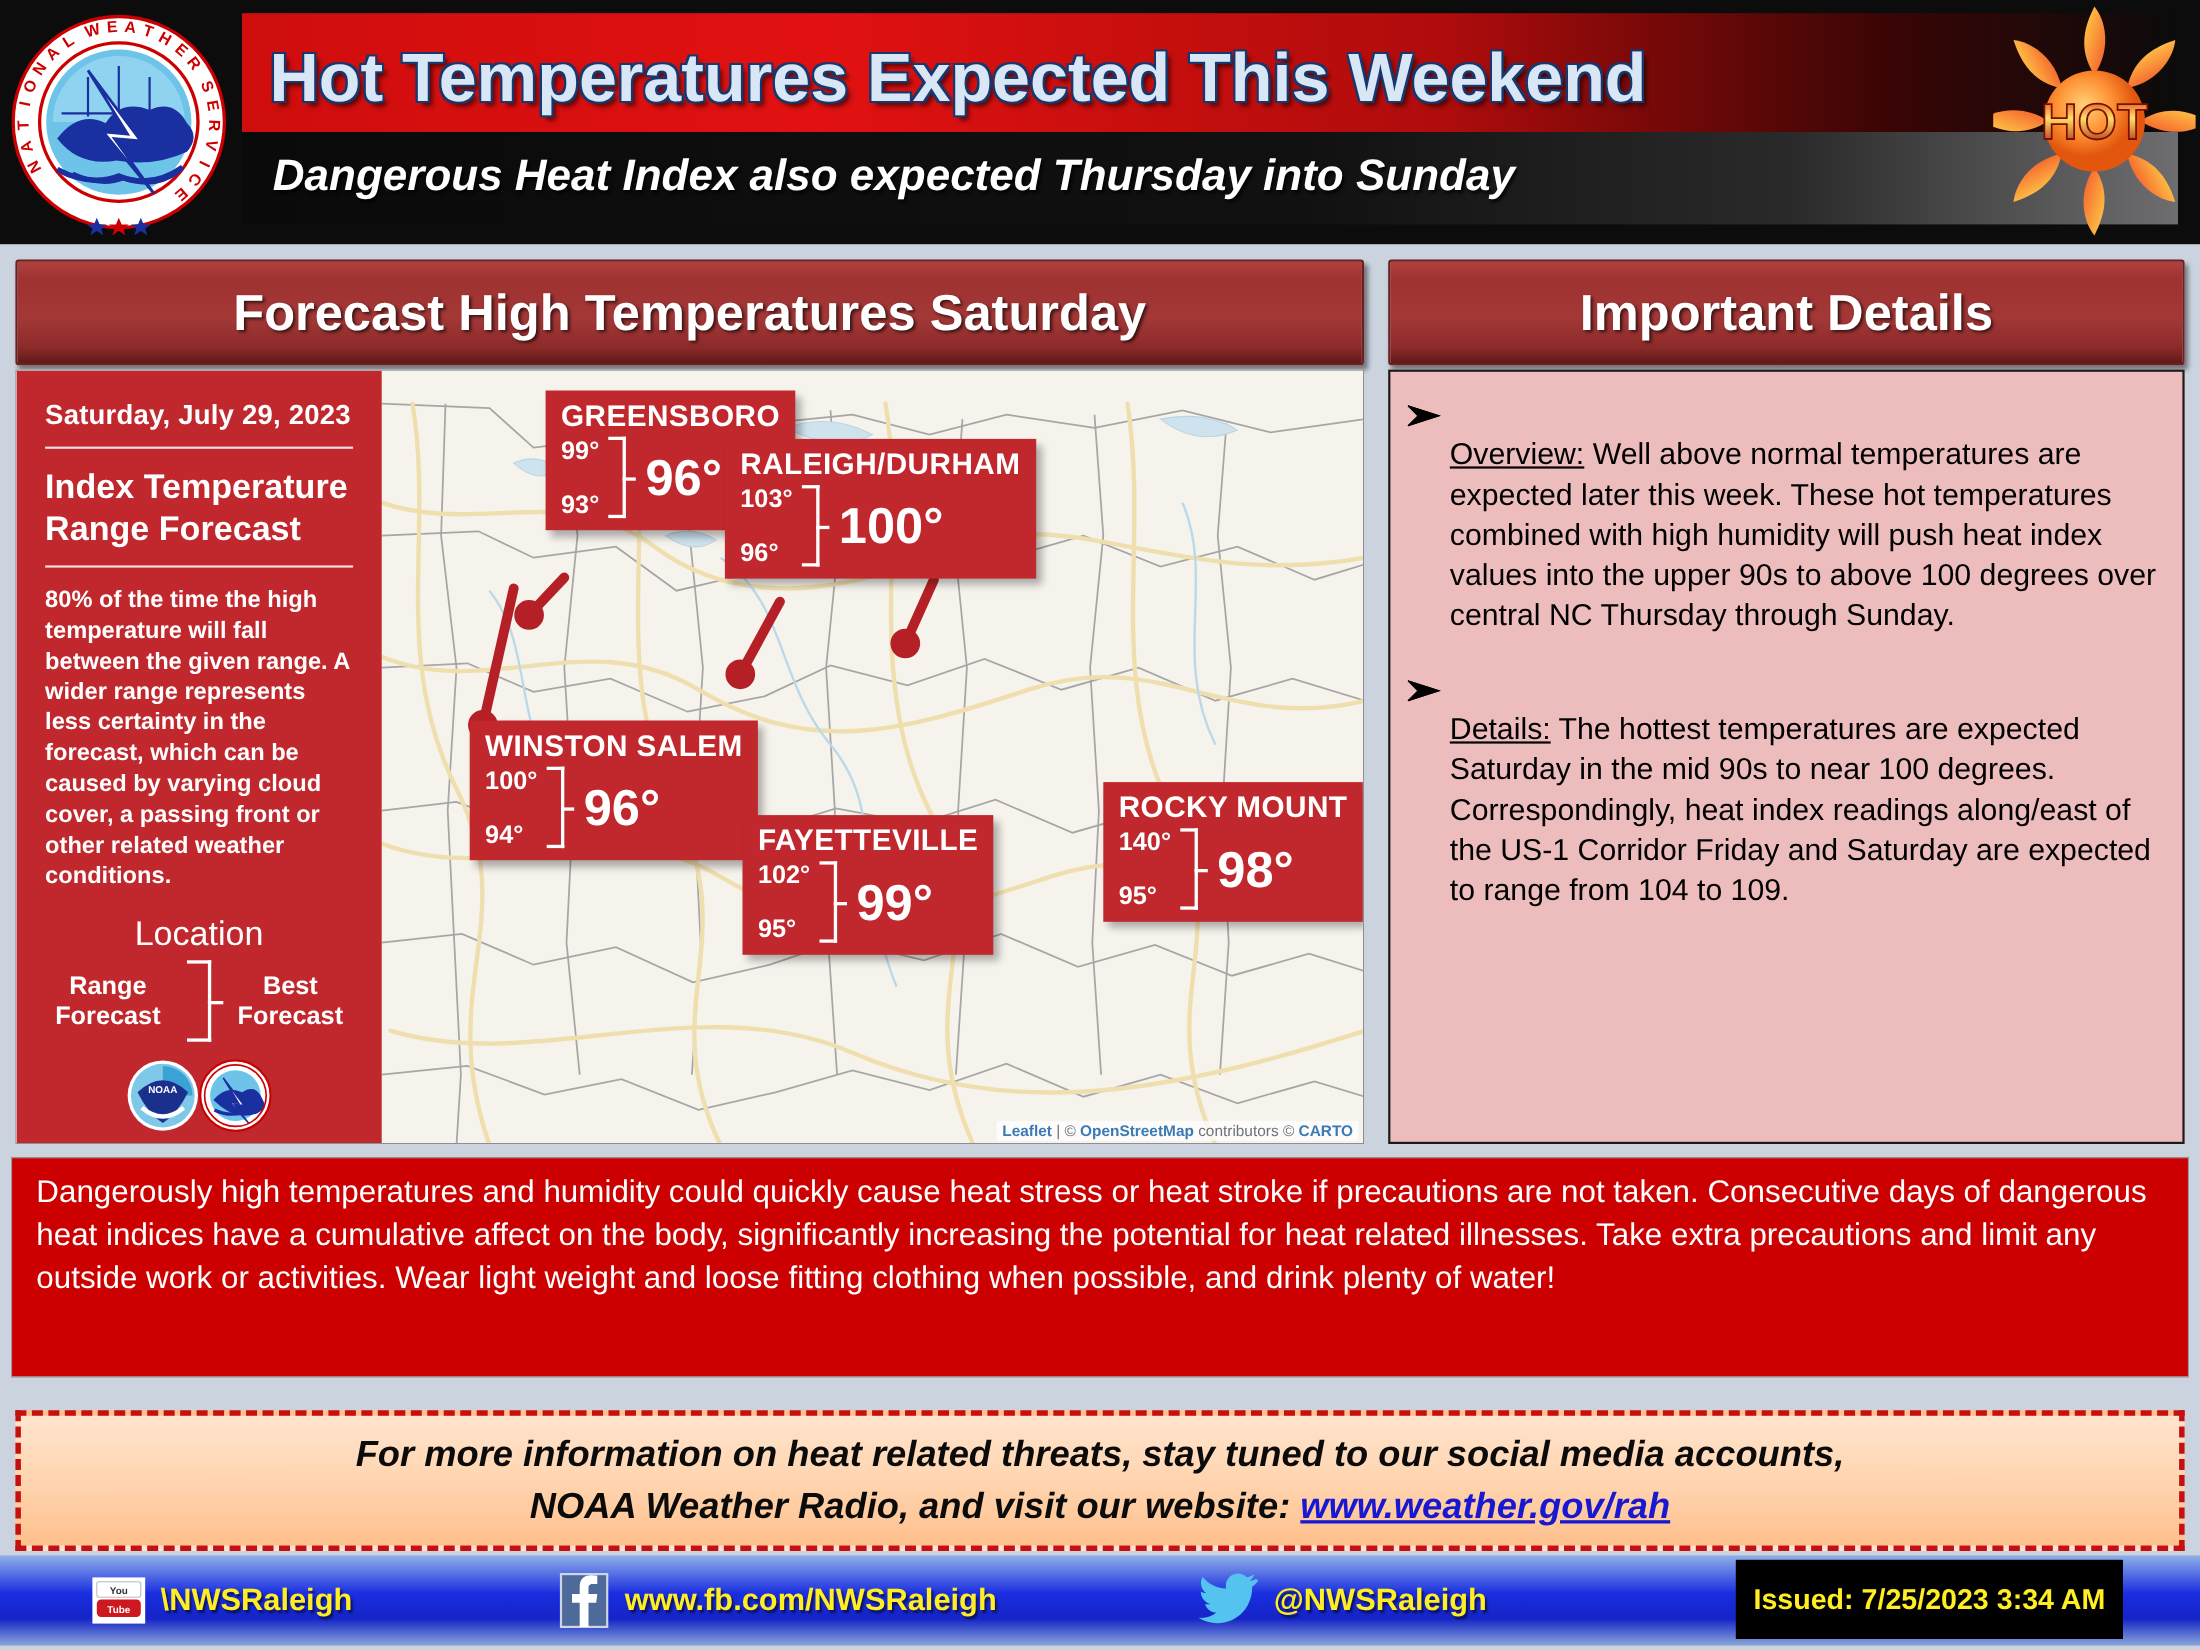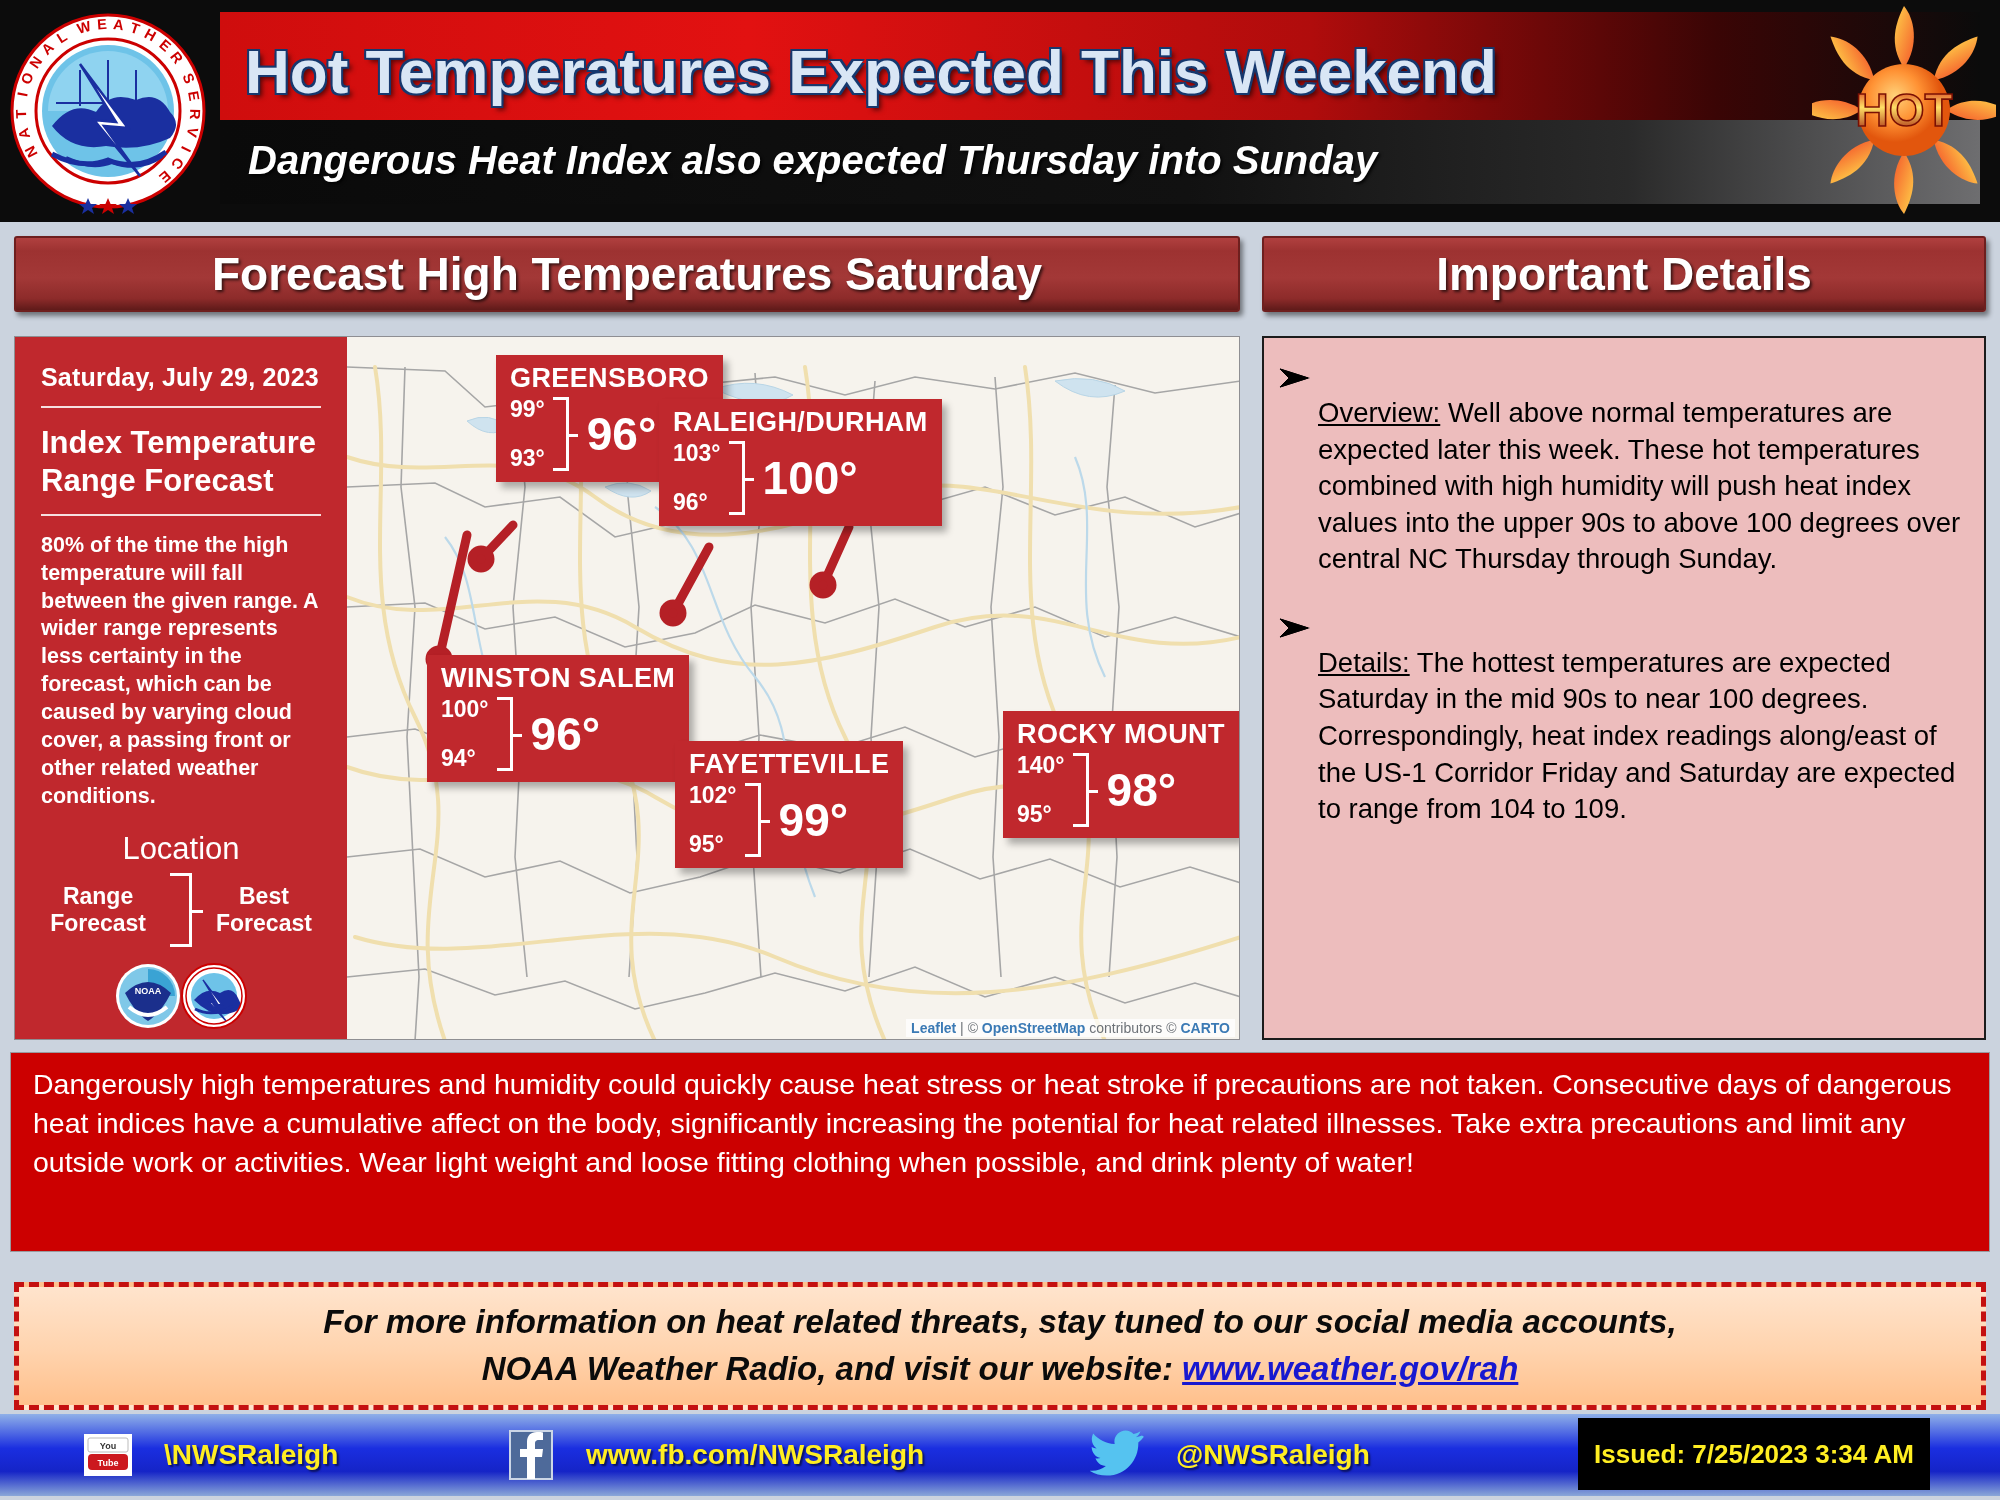--- a/index.html
+++ b/index.html
@@ -39,21 +39,21 @@
   }
   
   .nws-seal {
     position: absolute; left: 8px; top: 8px; width: 200px; height: 206px;
   }
   
   .hot-sun { position: absolute; left: 1812px; top: 4px; width: 184px; height: 212px; }
 
   
   .panel-head {
-    position: absolute; height: 76px;
+    position: absolute; height: 96px;
     background: linear-gradient(180deg,#b0403f 0%,#9d3231 18%,#a33837 55%,#8d2b2a 84%,#5f1a19 100%);
     border: 2px solid #6e1f1e;
     border-radius: 3px;
     box-shadow: 3px 4px 5px rgba(0,0,0,.45);
     display: flex; align-items: center; justify-content: center;
   }
   .panel-head span {
     font-size: 46px; font-weight: bold; color: #fff;
     text-shadow: 2px 2px 3px rgba(0,0,0,.65);
     white-space: nowrap;
@@ -148,21 +148,21 @@
     font-size: 33px; font-style: italic; font-weight: bold; color: #0b0b0b;
     line-height: 1.42; text-align: center; white-space: nowrap;
   }
   .infobox a { color: #1818d0; text-decoration: underline; font-style: italic; font-weight: bold; }
 
   
   .social {
     position: absolute; left: 0; top: 1414px; width: 2000px; height: 82px;
     background: linear-gradient(180deg,#8fb0e8 0%,#1a2ee0 42%,#1524c7 70%,#8aa7d8 100%);
   }
-  .sitem { position: absolute; display: flex; align-items: center; height: 82px; gap: 32px; }
+  .sitem { position: absolute; display: flex; align-items: center; height: 82px; gap: 14px; }
   .sitem .slabel {
     font-size: 28px; font-weight: bold; color: #ffee22;
     text-shadow: 2px 2px 2px rgba(0,0,0,.55); white-space: nowrap;
   }
   .issued-box {
     position: absolute; left: 1578px; top: 1418px; width: 352px; height: 72px;
     background: #000; display: flex; align-items: center; justify-content: center;
   }
   .issued-box span {
     font-size: 26px; font-weight: bold; color: #ffee22; white-space: nowrap;

